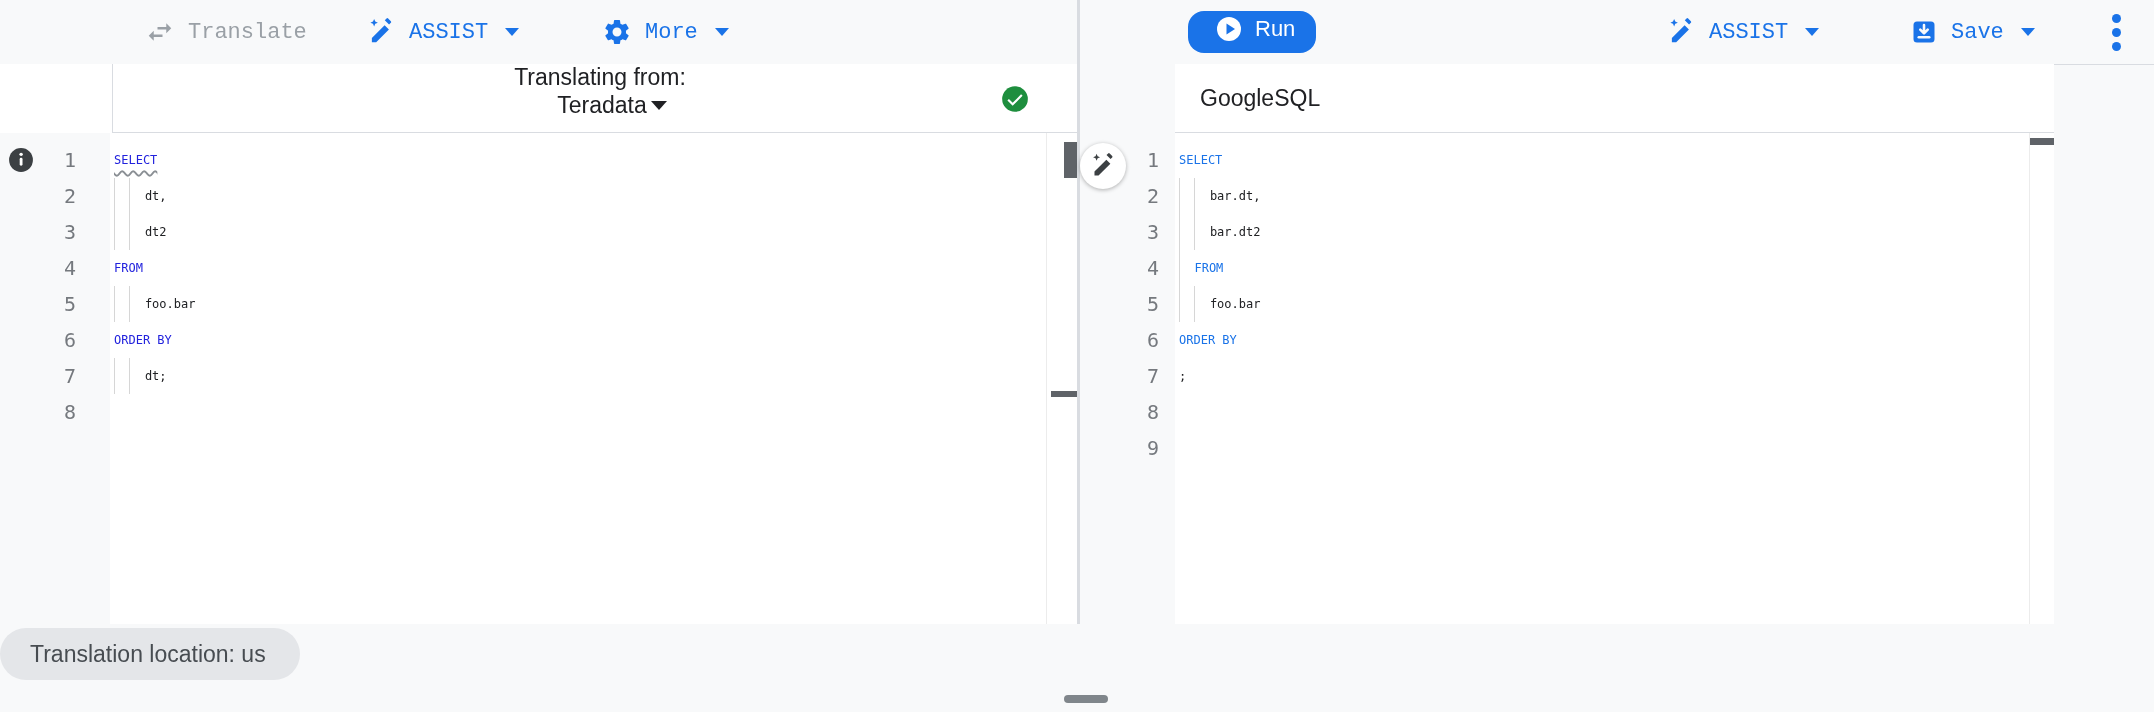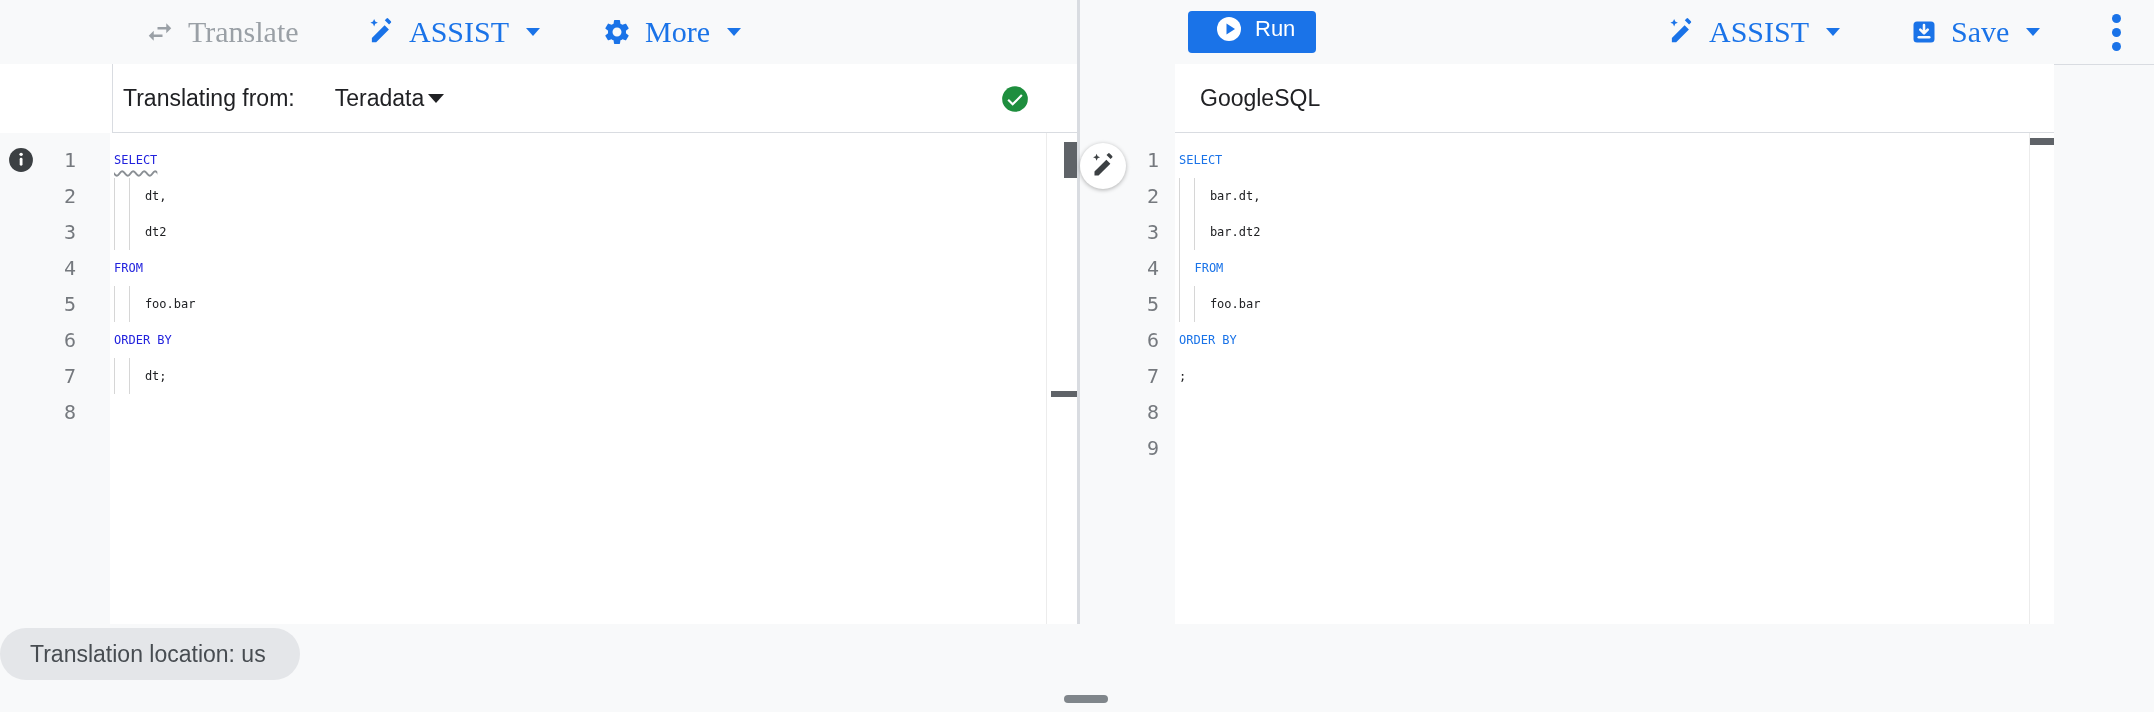--- a/index.html
+++ b/index.html
@@ -5,45 +5,45 @@
   html,body{margin:0;padding:0;background:#fff;}
   .app{
     position:relative;width:2154px;height:712px;overflow:hidden;
     background:var(--page-bg,#f8f9fa);
     font-family:"Liberation Sans",sans-serif;color:#202124;
   }
   
   .toolbar{position:absolute;left:0;top:0;width:2154px;height:64px;
     background:var(--page-bg,#f8f9fa);border-bottom:1px solid var(--divider,#d9dce1);}
   .tb-item{position:absolute;top:0;height:64px;display:flex;align-items:center;gap:13px;
-    font-size:30px;font-weight:500;cursor:pointer;background:none;border:none;padding:0;
-    font-family:Liberation Serif, serif;}
+    font-size:22px;font-weight:500;cursor:pointer;background:none;border:none;padding:0;
+    font-family:Liberation Mono, monospace;}
   .tb-blue{color:var(--accent-blue,#1a73e8);}
   .tb-disabled{color:var(--disabled-grey,#9aa0a6);}
   .caret{width:0;height:0;border-left:7px solid transparent;border-right:7px solid transparent;
     border-top:8px solid currentColor;margin-left:4px;}
   .run-btn{position:absolute;left:1188px;top:11px;width:128px;height:42px;border:none;cursor:pointer;
-    background:var(--accent-blue,#1a73e8);border-radius:4px;display:flex;align-items:center;
+    background:var(--accent-blue,#1a73e8);border-radius:16px;display:flex;align-items:center;
     padding:0 0 7px 28px;gap:13px;color:#fff;font-size:22px;font-weight:500;
     font-family:"Liberation Sans",sans-serif;}
   .kebab{position:absolute;left:2103px;top:0;height:64px;width:26px;display:flex;flex-direction:column;
     justify-content:center;align-items:center;gap:5px;cursor:pointer;background:none;border:none;}
   .kebab i{width:9px;height:9px;border-radius:50%;background:var(--accent-blue,#1a73e8);display:block;}
   .icon{display:inline-flex;align-items:center;justify-content:center;}
   
   .pane{position:absolute;top:64px;height:560px;background:#fff;}
   .pane-left{left:0;width:1077px;}
   .pane-right{left:1080px;width:974px;}
   .v-divider{position:absolute;left:1077px;top:0;width:3px;height:624px;background:var(--divider,#d9dce1);}
   .pane-header{position:absolute;left:0;top:0;width:100%;height:69px;background:#fff;
     border-bottom:1px solid var(--divider,#d9dce1);box-sizing:border-box;}
   .pane-left .pane-header{border-bottom:none;}
   .pl-header-border{position:absolute;left:112px;top:0;width:965px;height:69px;
     border-left:1px solid var(--divider,#d9dce1);border-bottom:1px solid var(--divider,#d9dce1);
-    box-sizing:border-box;display:flex;align-items:center;}
+    box-sizing:border-box;display:flex;align-items:center;flex-direction:column;}
   .pl-header-label{margin-left:10px;font-size:23px;color:#202124;}
   .dialect-select{display:flex;align-items:center;margin-left:34px;font-size:23px;
     color:#202124;cursor:pointer;background:none;border:none;font-family:"Liberation Sans",sans-serif;}
   .dialect-select .caret{border-top-color:#202124;border-left-width:8px;border-right-width:8px;border-top-width:9px;}
   .status-check{position:absolute;left:888px;top:21px;width:28px;height:28px;}
   .gsql-label{position:absolute;left:120px;top:0;height:69px;display:flex;align-items:center;
     font-size:23px;color:#202124;}
   .header-gutter-ext{position:absolute;left:0;top:0;width:95px;height:69px;
     background:var(--gutter-bg,#f8f9fa);}
   

